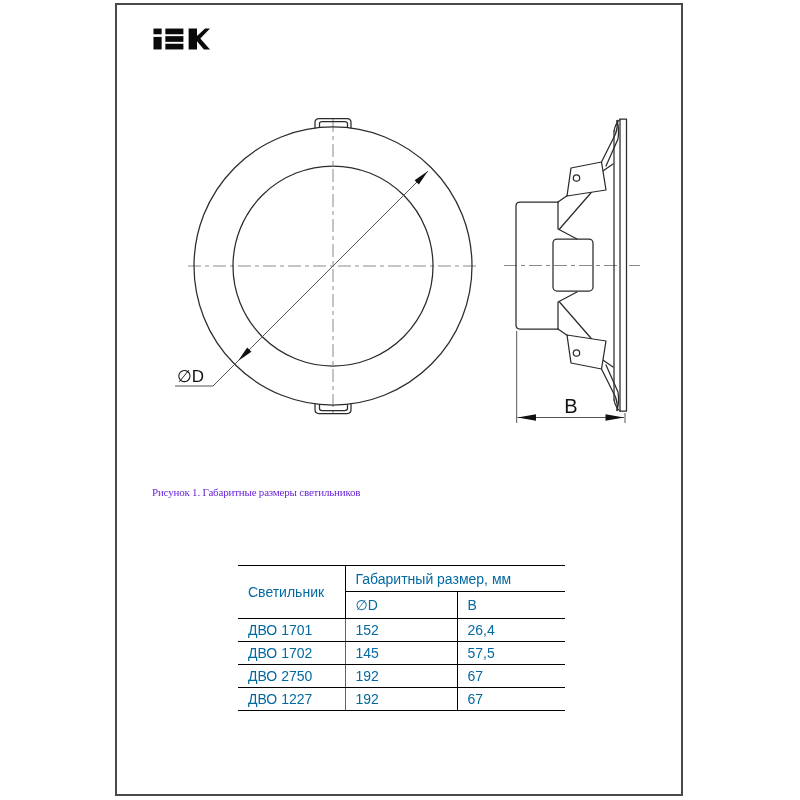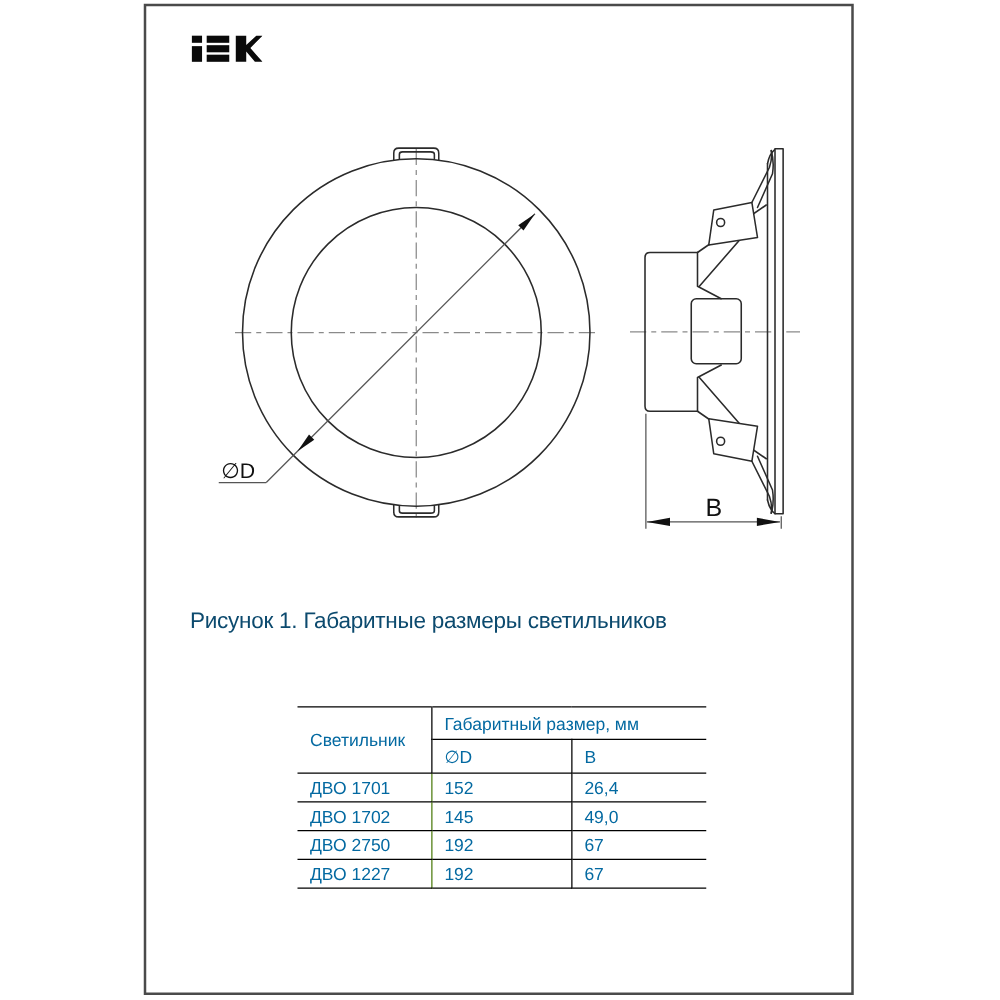--- a/index.html
+++ b/index.html
@@ -4,22 +4,22 @@
 <style>
   html,body{margin:0;padding:0;background:#ffffff;}
   body{width:800px;height:800px;position:relative;font-family:"Liberation Sans",sans-serif;}
   .page{
     position:absolute;left:115px;top:3px;width:568px;height:793px;
     border:2px solid #4a4a4a;background:#ffffff;box-sizing:border-box;
   }
   .logo-svg{position:absolute;left:36px;top:23px;width:57px;height:22px;}
   .drawing-svg{position:absolute;left:0;top:0;width:564px;height:462px;}
   .caption{
-    position:absolute;left:35px;top:481px;font-size:18px;color:#0c4a6e;
-    letter-spacing:-0.2px;white-space:nowrap;
+    position:absolute;left:35px;top:481px;font-size:11px;color:#6d28d9;
+    letter-spacing:-0.2px;white-space:nowrap;font-family:Liberation Serif, serif;
   }
   table.dims{
     position:absolute;left:121px;top:560px;width:327px;
     border-collapse:collapse;table-layout:fixed;
     border-top:1.5px solid #000;
   }
   table.dims td{
     font-size:14px;color:#0369a1;padding:0 0 0 10px;vertical-align:middle;
     white-space:nowrap;overflow:hidden;
   }
@@ -127,21 +127,21 @@
         <td class="hdr-sub">B</td>
       </tr>
       <tr class="data-row">
         <td class="cell-lum">ДВО 1701</td>
         <td class="cell-d">152</td>
         <td>26,4</td>
       </tr>
       <tr class="data-row">
         <td class="cell-lum">ДВО 1702</td>
         <td class="cell-d">145</td>
-        <td>49,0</td>
+        <td>57,5</td>
       </tr>
       <tr class="data-row">
         <td class="cell-lum">ДВО 2750</td>
         <td class="cell-d">192</td>
         <td>67</td>
       </tr>
       <tr class="data-row">
         <td class="cell-lum">ДВО 1227</td>
         <td class="cell-d">192</td>
         <td>67</td>

